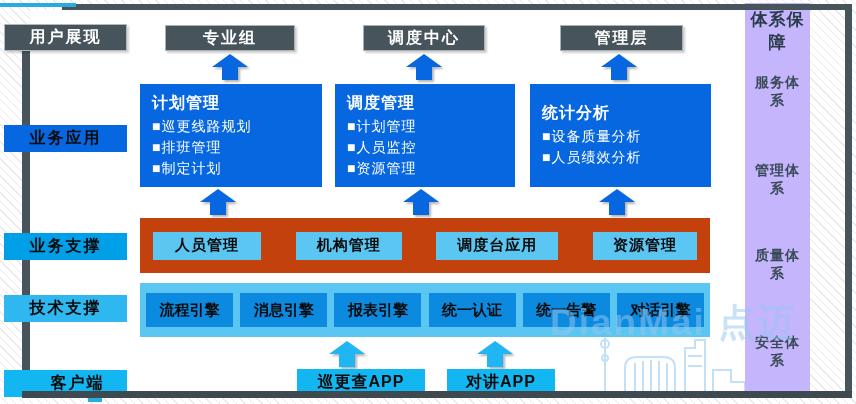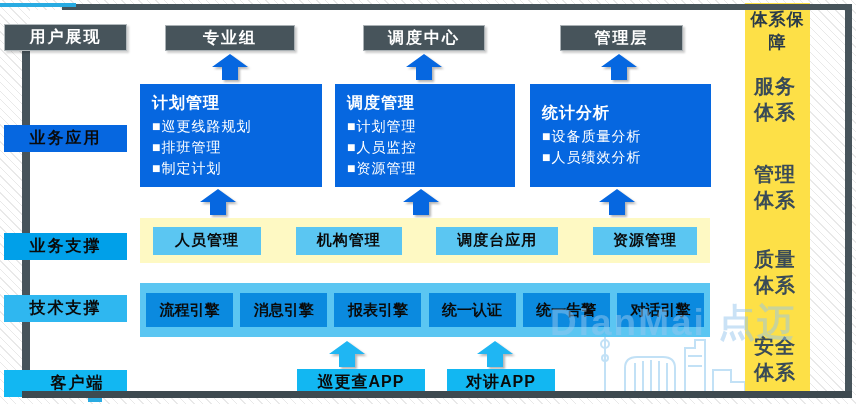--- a/index.html
+++ b/index.html
@@ -29,38 +29,38 @@
   .group-box { position:absolute; top:25px; height:26px; background:#47545B; color:#ffffff; font-weight:bold; font-size:16px;
                letter-spacing:2px; display:flex; align-items:center; justify-content:center;
                border:1px solid #aab1b5; box-shadow:2px 2px 2px rgba(0,0,0,.2); z-index:6; }
 
   .app-box { position:absolute; top:84px; height:103px; background:#0667E0; color:#ffffff; padding:4px 12px;
              display:flex; flex-direction:column; justify-content:center; z-index:6; }
   .app-title { font-weight:bold; font-size:16px; letter-spacing:1px; margin-bottom:2px; }
   .app-item  { font-size:14px; letter-spacing:1px; line-height:1.5; }
 
   .support-row { position:absolute; left:140px; width:570px; display:flex; align-items:center; justify-content:space-between; z-index:6; }
-  .bs-row { top:218px; height:45px; background:#fef9c3; padding:0 13px;align-items:center; }
+  .bs-row { top:218px; height:55px; background:#c2410c; padding:0 13px;align-items:center; }
   .bs-item { height:28px; background:#5BC6F2; color:#0a0a0a; font-weight:bold; font-size:15px; letter-spacing:1px;
              display:flex; align-items:center; justify-content:center; flex:none; }
   .ts-row { top:283px; height:54px; background:#5BC6F2; padding:7px 6px; }
   .ts-item { width:87px; height:34px; background:#0B8ADF; color:#0a0a0a; font-weight:bold; font-size:15px;
              display:flex; align-items:center; justify-content:center; flex:none; }
 
   .client-box { position:absolute; top:369px; height:26px; background:#12B7F2; color:#0a0a0a; font-weight:bold; font-size:16px;
                 letter-spacing:1px; display:flex; align-items:center; justify-content:center; z-index:6; }
 
   .arrow { position:absolute; width:36px; height:26px; z-index:6; filter:drop-shadow(2px 2px 1px rgba(90,90,90,.45)); }
   .arrow svg { display:block; width:100%; height:100%; }
   .arrow-blue polygon { fill:#0667E0; }
   .arrow-cyan polygon { fill:#1FB6F3; }
 
-  .assurance { position:absolute; left:745px; top:3px; width:65px; height:395px; background:#fde047; z-index:3; }
+  .assurance { position:absolute; left:745px; top:3px; width:65px; height:395px; background:#c4b5fd; z-index:3; }
   .assurance-header { font-weight:bold; font-size:17px; color:#2A3B49; text-align:center; padding-top:5px; letter-spacing:1px; }
-  .assurance-item { position:absolute; left:9px; width:47px; text-align:left; font-size:20px; font-weight:bold;
+  .assurance-item { position:absolute; left:9px; width:47px; text-align:center; font-size:14px; font-weight:bold;
                     color:#3A4B57; line-height:1.3; word-break:break-all; letter-spacing:1px; }
 
   .watermark { position:absolute; left:550px; top:298px; font-size:37px; font-weight:bold; letter-spacing:2px;
                color:rgba(150,197,238,0.5); white-space:nowrap; z-index:9; pointer-events:none; }
   .skyline { position:absolute; left:505px; top:330px; width:250px; height:61px; z-index:2; pointer-events:none; }
 </style>
 </head>
 <body>
 
 <div class="canvas-white"></div>

